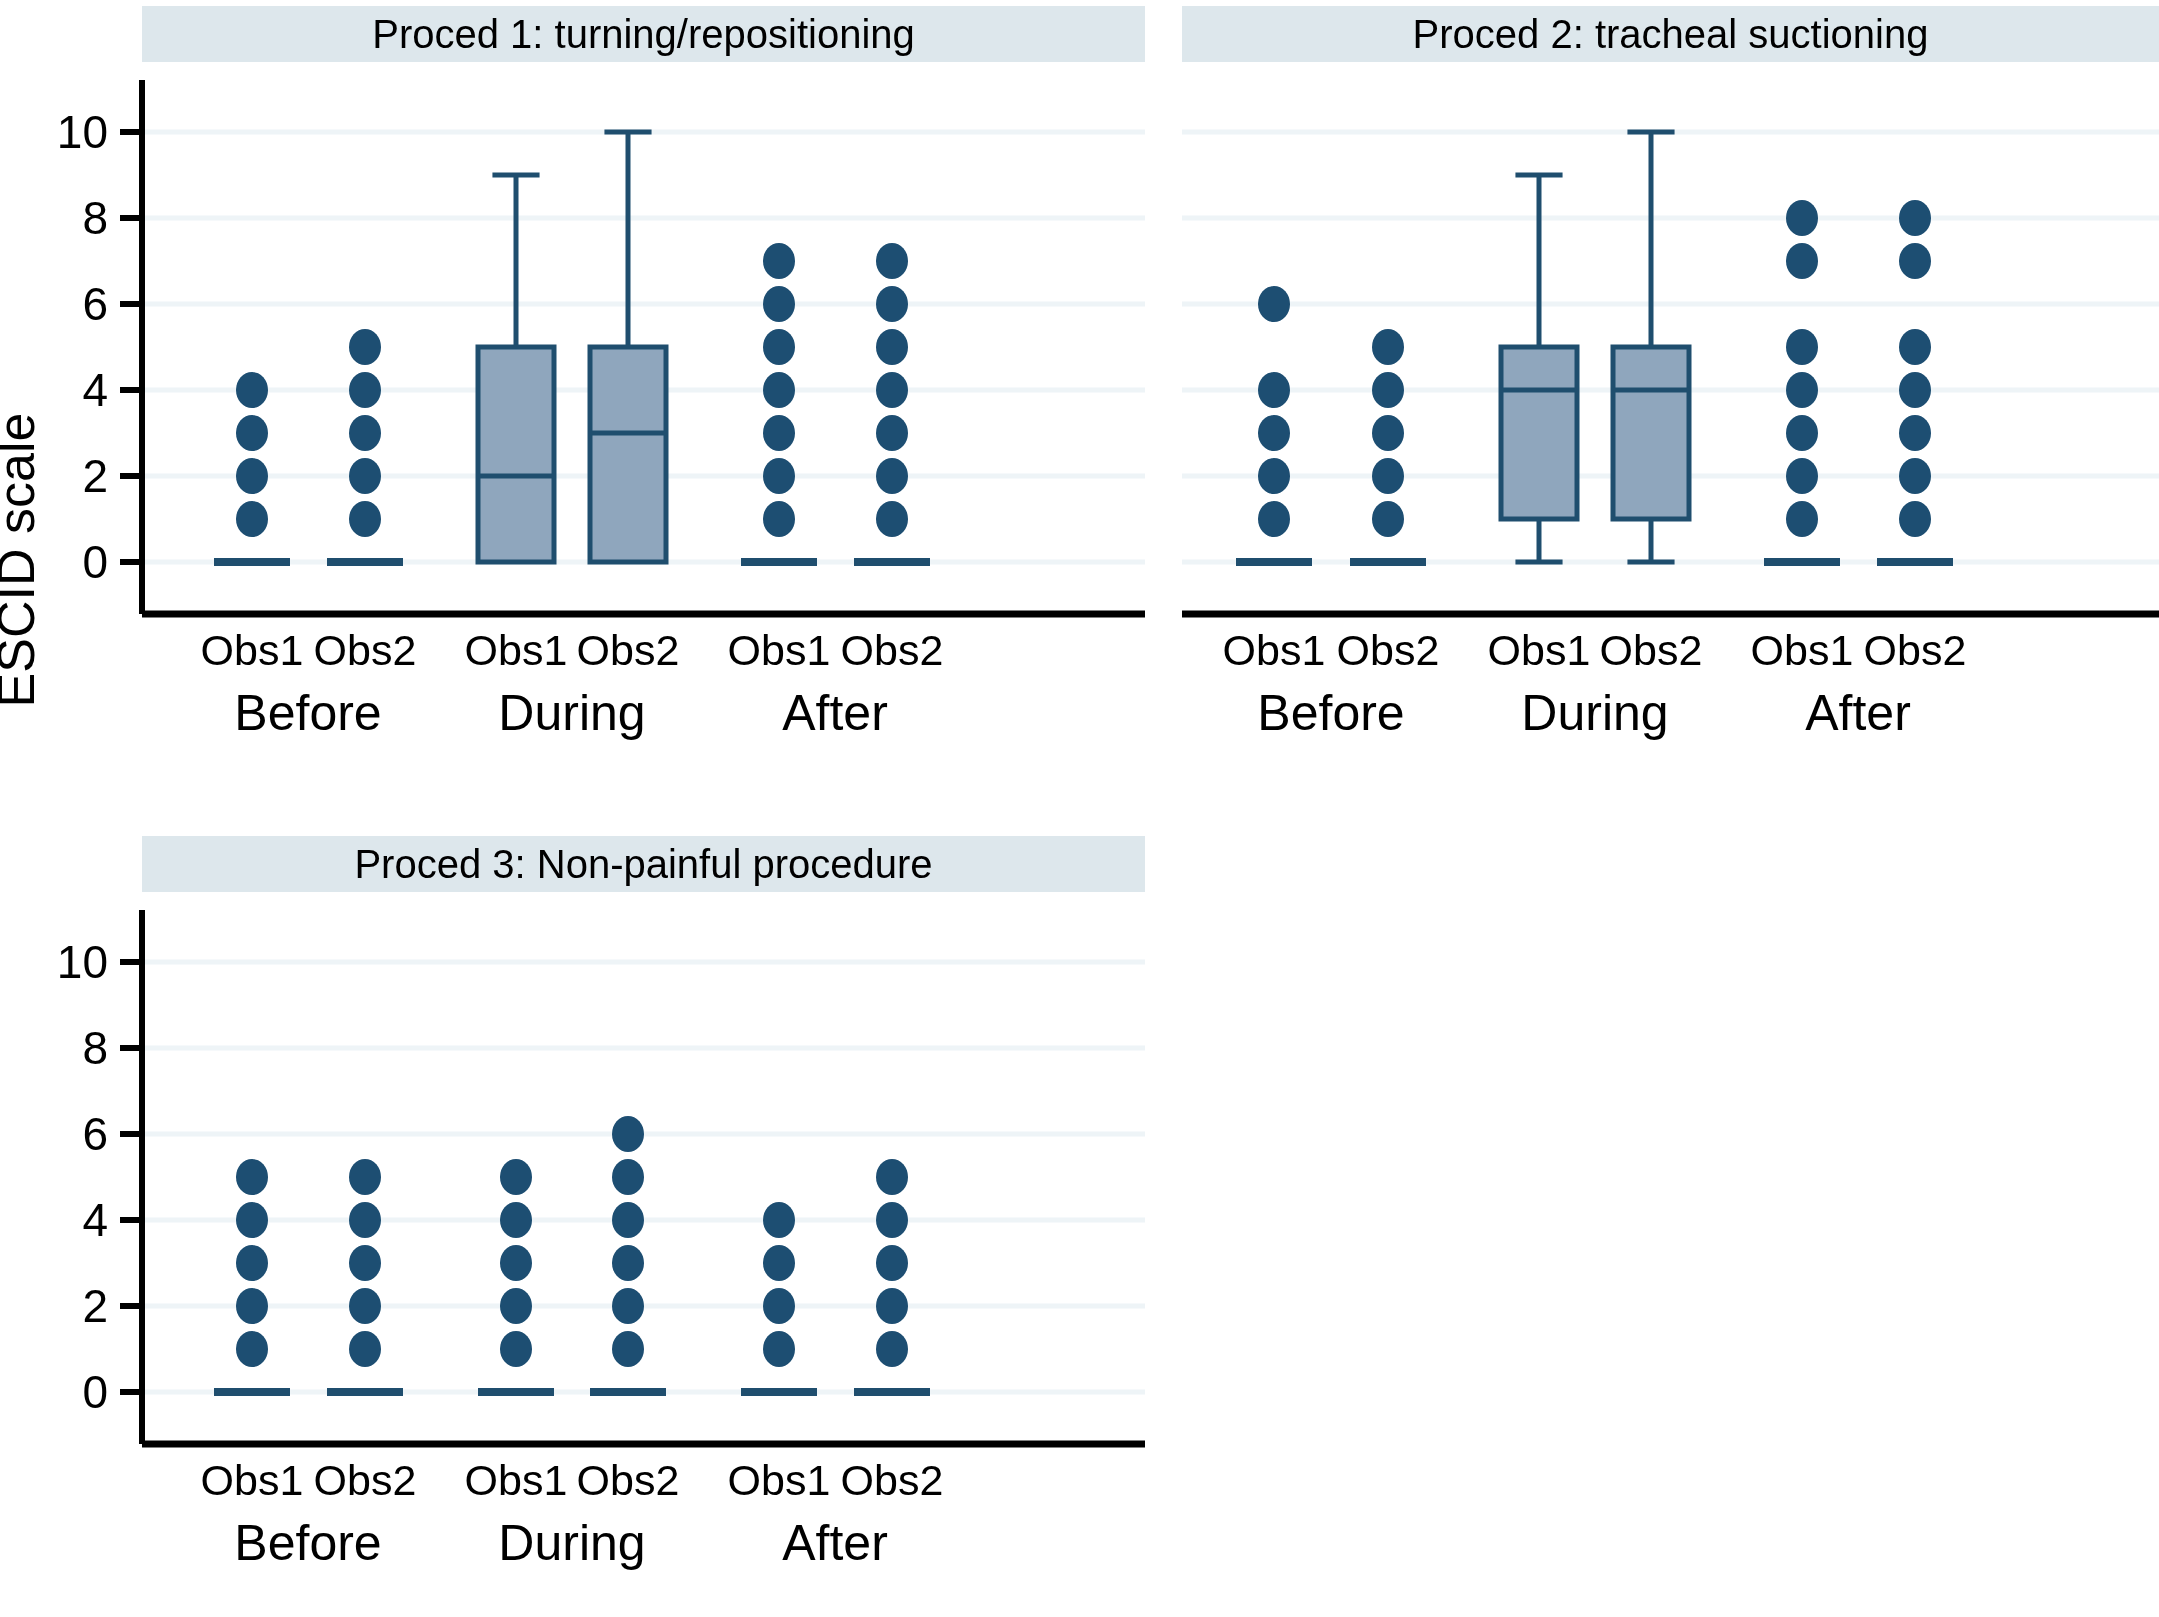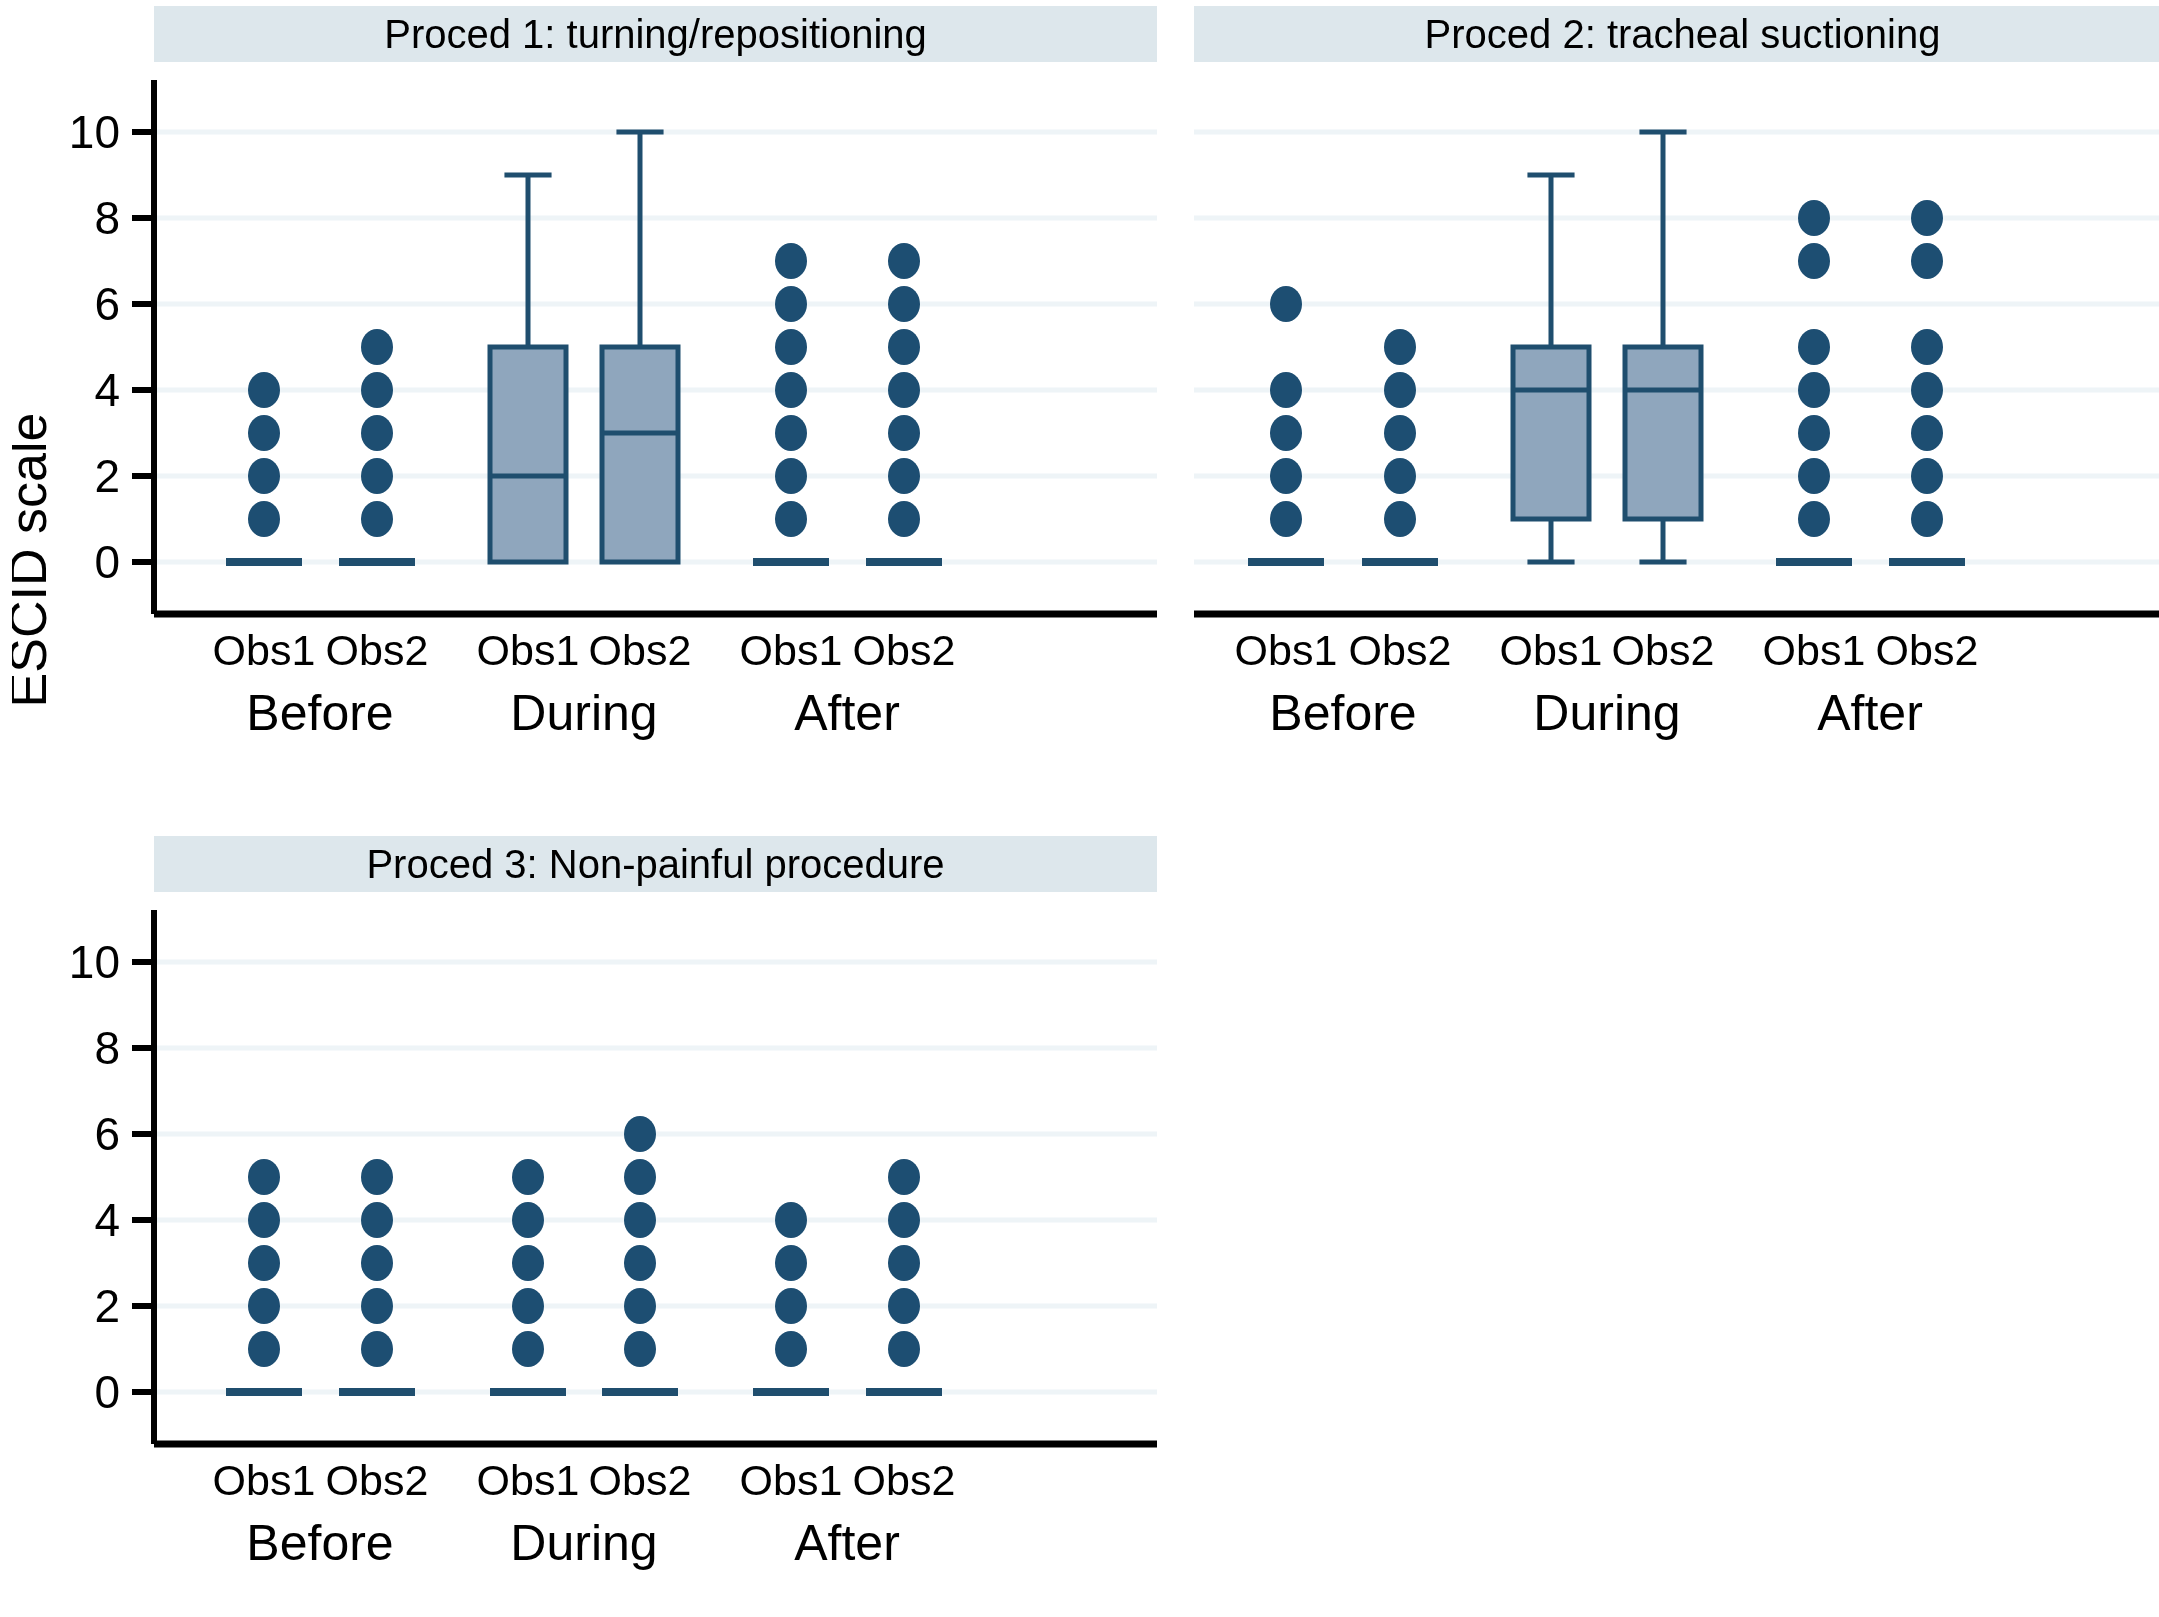--- a/index.html
+++ b/index.html
@@ -2,21 +2,21 @@
 <html><head>
 <meta charset="utf-8">
 <style>
   html,body{margin:0;padding:0;background:#ffffff;}
   body{
     width:2159px;height:1617px;
     font-family:"Liberation Sans", sans-serif;
     overflow:hidden;
     position:relative;
   }
-  #figure{position:absolute;left:12px;top:0;width:2105px;height:1617px;}
+  #figure{position:absolute;left:0;top:0;width:2105px;height:1617px;}
   svg{display:block;}
   .panel-title-text{
     font-family:"Liberation Sans", sans-serif;
     font-size:40px; fill:#000000;
   }
   .axis-tick-text{
     font-family:"Liberation Sans", sans-serif;
     font-size:46px; fill:#000000;
   }
   .obs-label{

